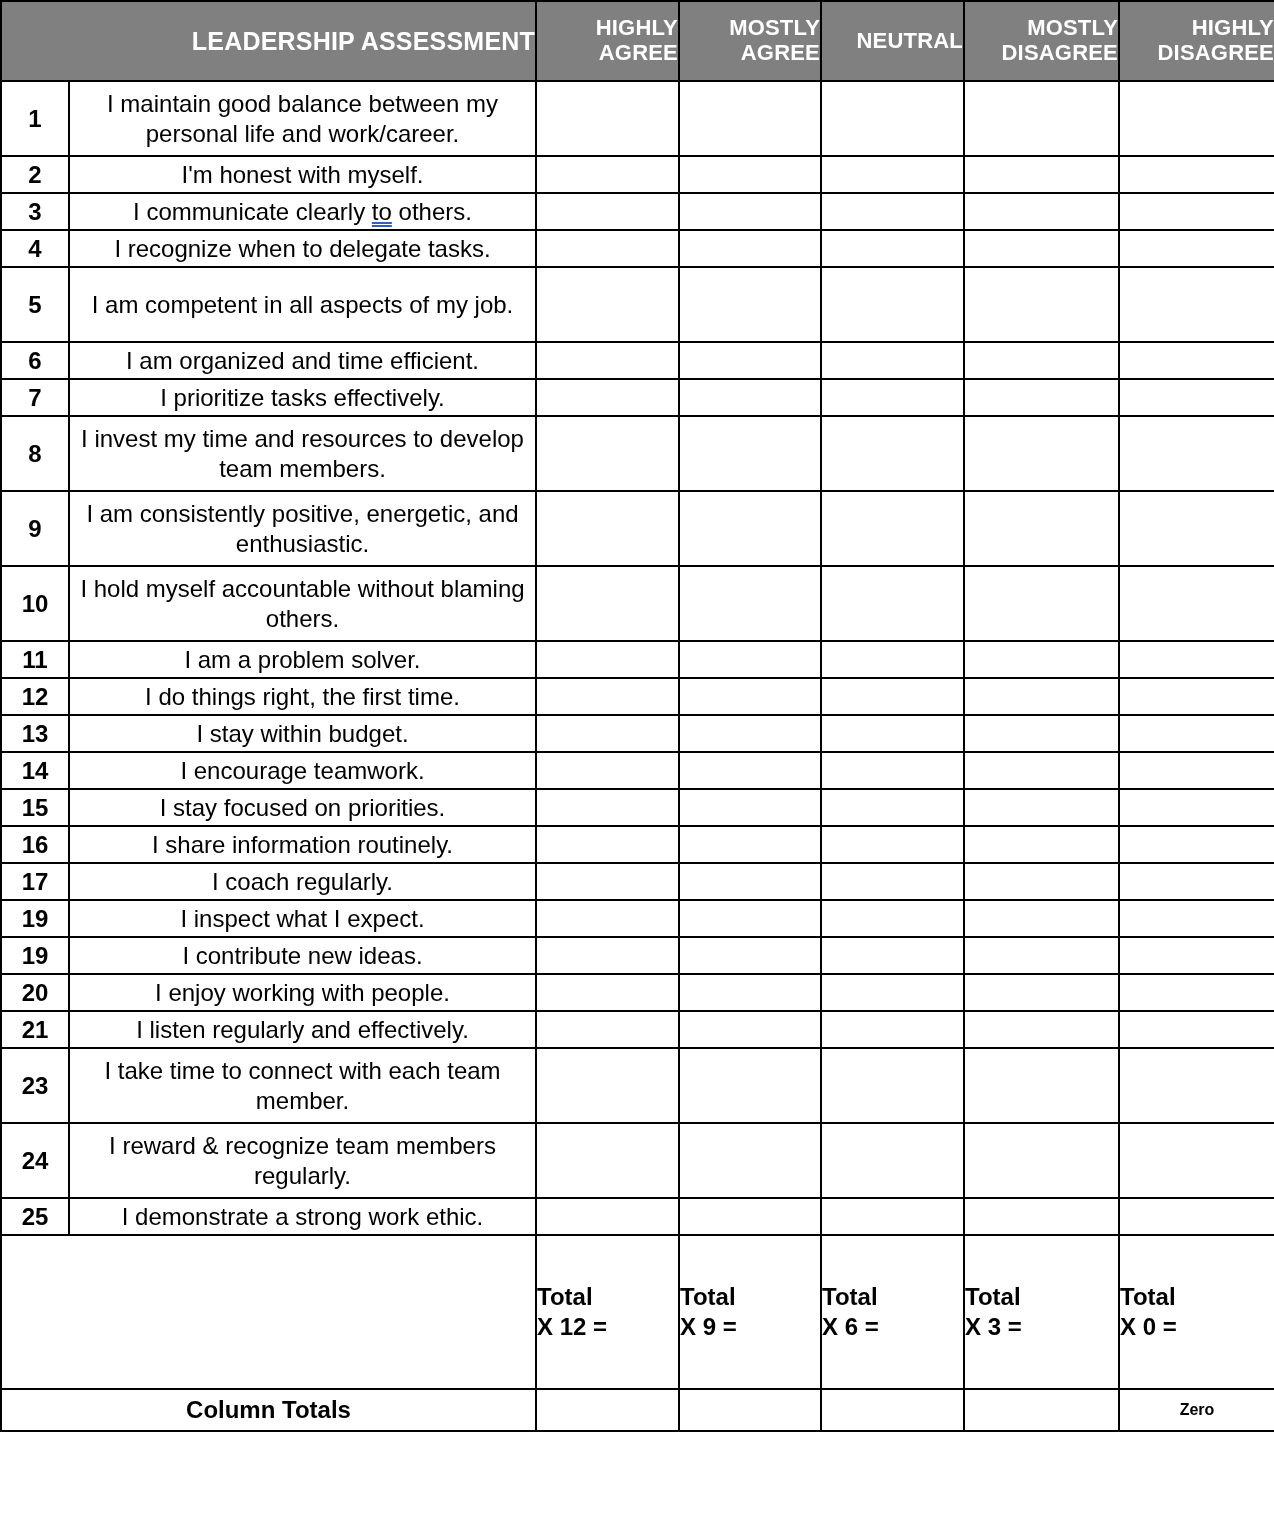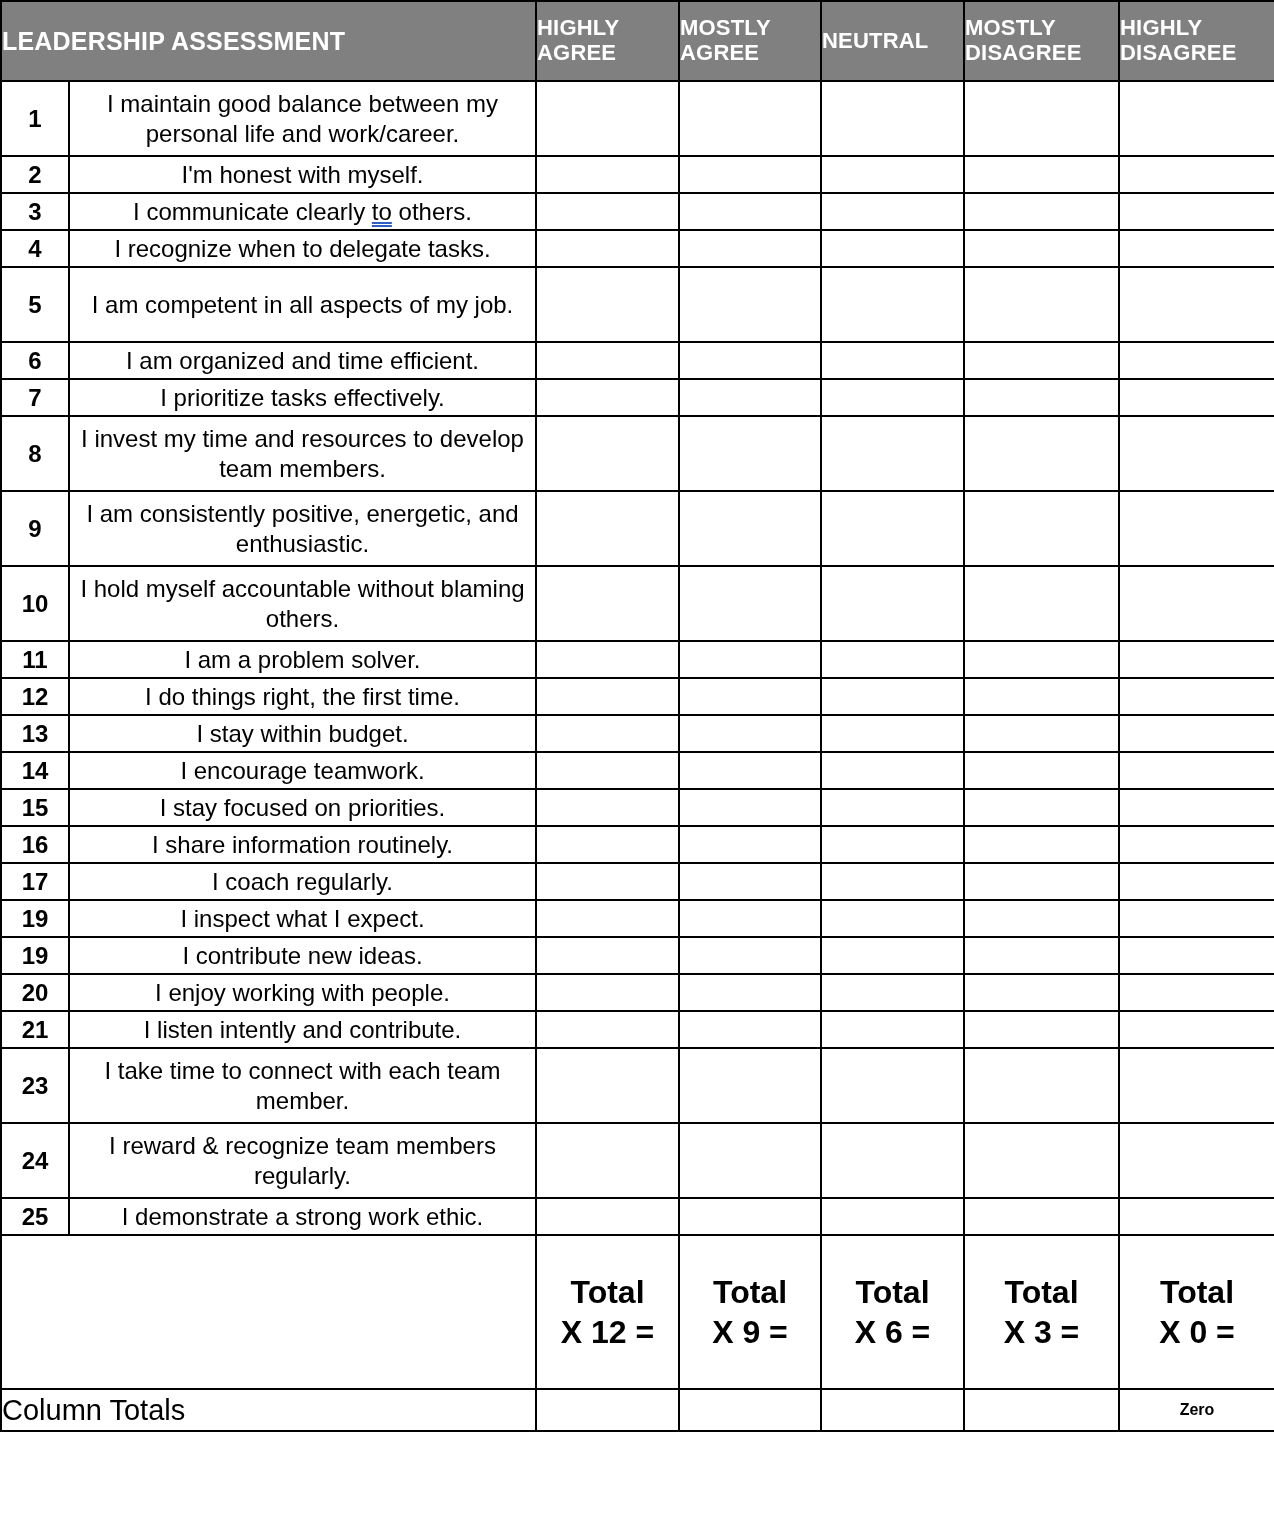--- a/index.html
+++ b/index.html
@@ -36,21 +36,21 @@
   col.c-ma    { width: 142px; }
   col.c-ne    { width: 143px; }
   col.c-md    { width: 155px; }
   col.c-hd    { width: 156px; }
 
   
   tr.header-row th {
     background: #808080;
     color: #ffffff;
     font-weight: bold;
-    text-align: left;
+    text-align: right;
     line-height: 1.12;
     height: 78px;
     letter-spacing: 0.2px;
   }
   th.h-title {
     font-size: 25px;
   }
   th.h-scale {
     font-size: 22px;
     padding: 0 2px;
@@ -86,34 +86,34 @@
     background: #808080;
     color: #ffffff;
     font-size: 23.5px;
     line-height: 1.29;
     text-align: left;
     padding: 6px 8px 6px 8px;
     vertical-align: top;
     height: 152px;
   }
   td.total-mult {
-    text-align: center;
-    font-weight: bold;
-    font-size: 32px;
+    text-align: left;
+    font-weight: bold;
+    font-size: 24px;
     line-height: 1.25;
     vertical-align: middle;
     margin-top: 16px;
   }
 
   
   tr.totals-row td { height: 40px; }
   td.col-totals-label {
-    text-align: left;
-    font-weight: normal;
-    font-size: 29px;
+    text-align: center;
+    font-weight: bold;
+    font-size: 24px;
     padding-right: 6px;
   }
   td.zero-cell {
     text-align: center;
     font-weight: bold;
     font-size: 16px;
   }
 </style>
 </head>
 <body>
@@ -316,21 +316,21 @@
         <td class="num">20</td>
         <td class="desc">I enjoy working with people.</td>
         <td class="answer"></td>
         <td class="answer"></td>
         <td class="answer"></td>
         <td class="answer"></td>
         <td class="answer"></td>
       </tr>
       <tr class="r-1line">
         <td class="num">21</td>
-        <td class="desc">I listen intently and contribute.</td>
+        <td class="desc">I listen regularly and effectively.</td>
         <td class="answer"></td>
         <td class="answer"></td>
         <td class="answer"></td>
         <td class="answer"></td>
         <td class="answer"></td>
       </tr>
       <tr class="r-2line">
         <td class="num">23</td>
         <td class="desc">I take time to connect with each team member.</td>
         <td class="answer"></td>

